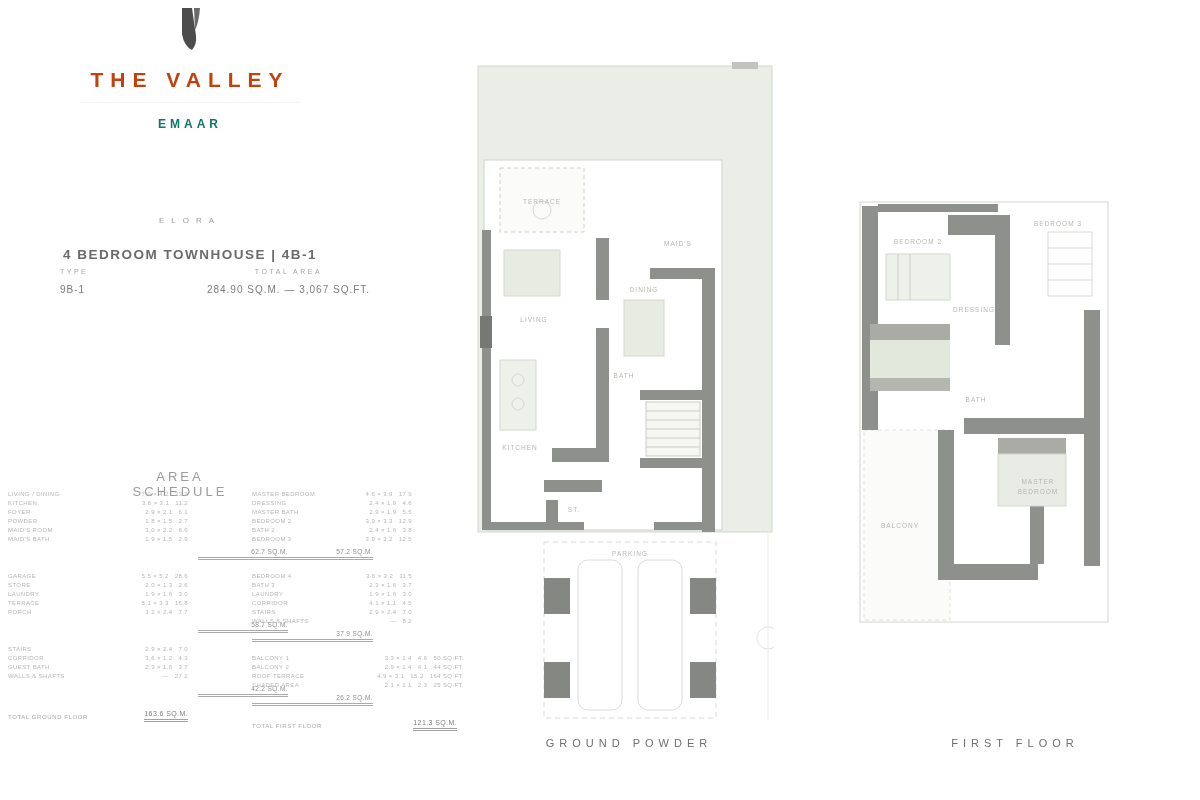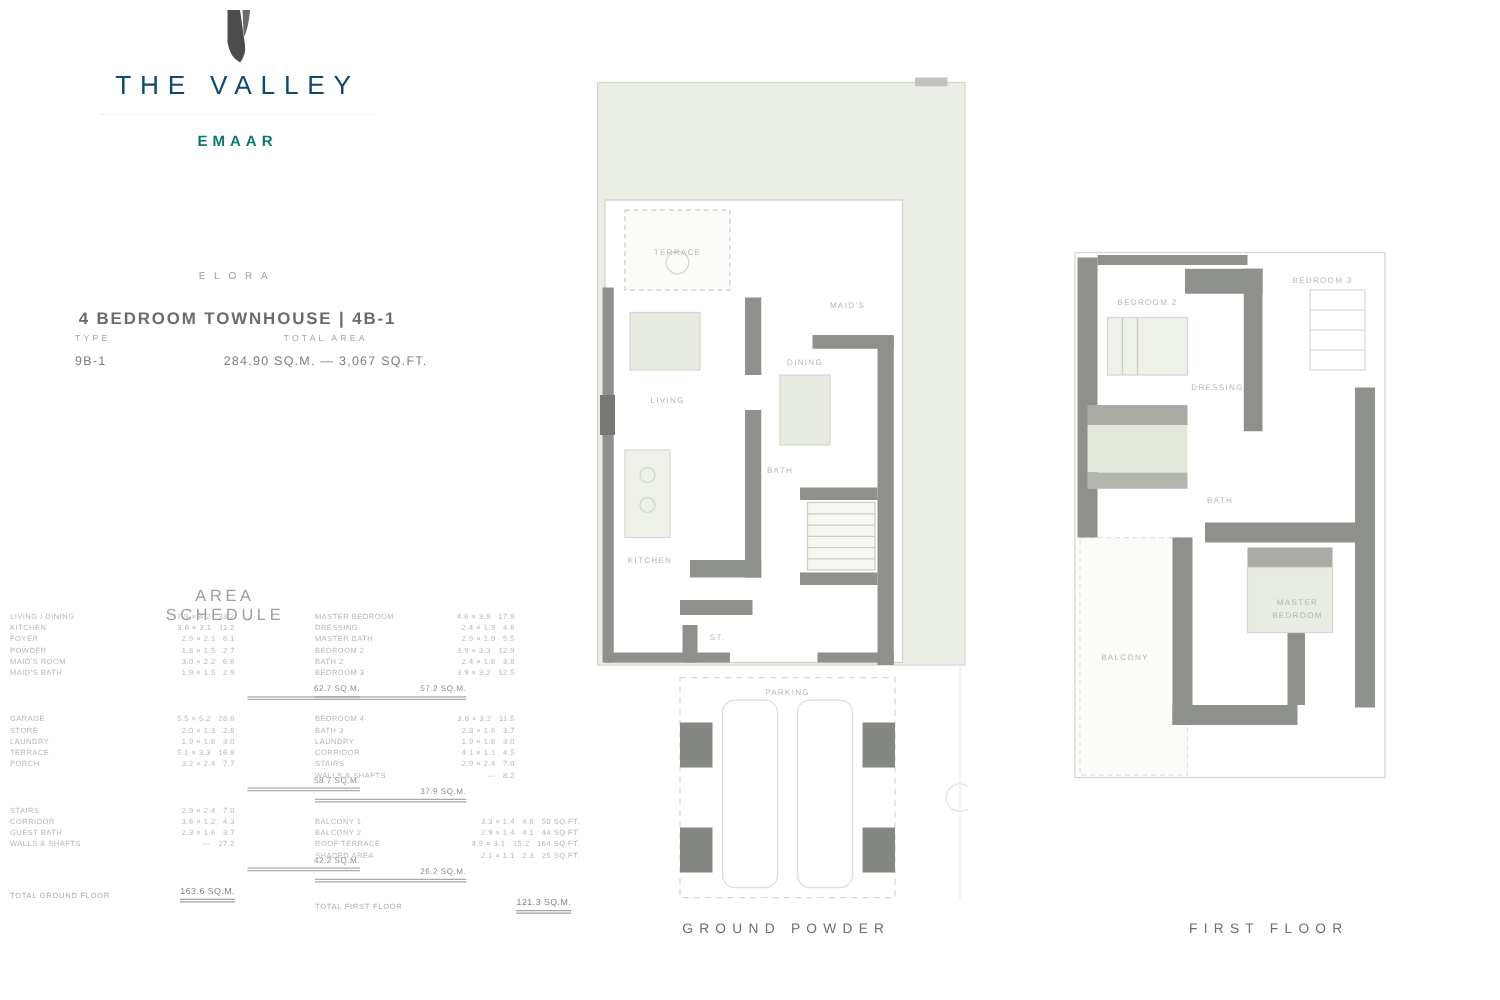--- a/index.html
+++ b/index.html
@@ -3,33 +3,33 @@
 <meta charset="utf-8">
 <style>
   html,body{margin:0;padding:0;background:#ffffff;}
   .canvas{position:relative;width:1200px;height:800px;background:#ffffff;overflow:hidden;
           font-family:"Liberation Sans", sans-serif;color:#555;}
   .abs{position:absolute;}
 
   
   .brand-block{left:20px;top:0;width:340px;text-align:center;}
   .logo-mark{display:inline-block;margin-top:6px;height:46px;}
-  .brand-name{margin-top:0;font-size:21px;font-weight:400;letter-spacing:7px;color:#0c4a6e;white-space:nowrap;}
+  .brand-name{margin-top:12px;font-size:21px;font-weight:700;letter-spacing:7px;color:#c2410c;white-space:nowrap;}
   .brand-rule{margin:10px auto 0 auto;width:220px;border-top:1px solid #f2f2f2;}
   .brand-sub{margin-top:14px;font-size:12px;font-weight:700;letter-spacing:4px;color:#0f766e;}
 
   
   .unit-block{left:20px;top:216px;width:340px;text-align:center;}
   .unit-eyebrow{font-size:8px;letter-spacing:7px;color:#9c9c9c;}
   .unit-title{margin-top:22px;font-size:13.5px;font-weight:700;letter-spacing:1.5px;color:#6b6b6b;white-space:nowrap;}
 
   
   .spec-block{left:60px;top:268px;width:310px;}
   .spec-left{position:absolute;left:0;top:0;width:100px;}
-  .spec-right{position:absolute;left:103px;top:0;width:195px;text-align:center;}
+  .spec-right{position:absolute;left:131px;top:0;width:195px;text-align:center;}
   .spec-label{font-size:7px;letter-spacing:2.5px;color:#a6a6a6;}
   .spec-value{margin-top:9px;font-size:10px;letter-spacing:1px;color:#7d7d7d;white-space:nowrap;}
 
   
   .sched-header{left:110px;top:469px;width:140px;text-align:center;
                 font-size:13px;letter-spacing:3px;color:#9c9c9c;}
   .sched-col{font-size:6px;line-height:9px;letter-spacing:.4px;color:#b6b6b6;}
   #sched-col-0{left:8px;top:490px;width:280px;}
   #sched-col-1{left:252px;top:490px;width:212px;}
   .sched-group{margin-bottom:12px;}

